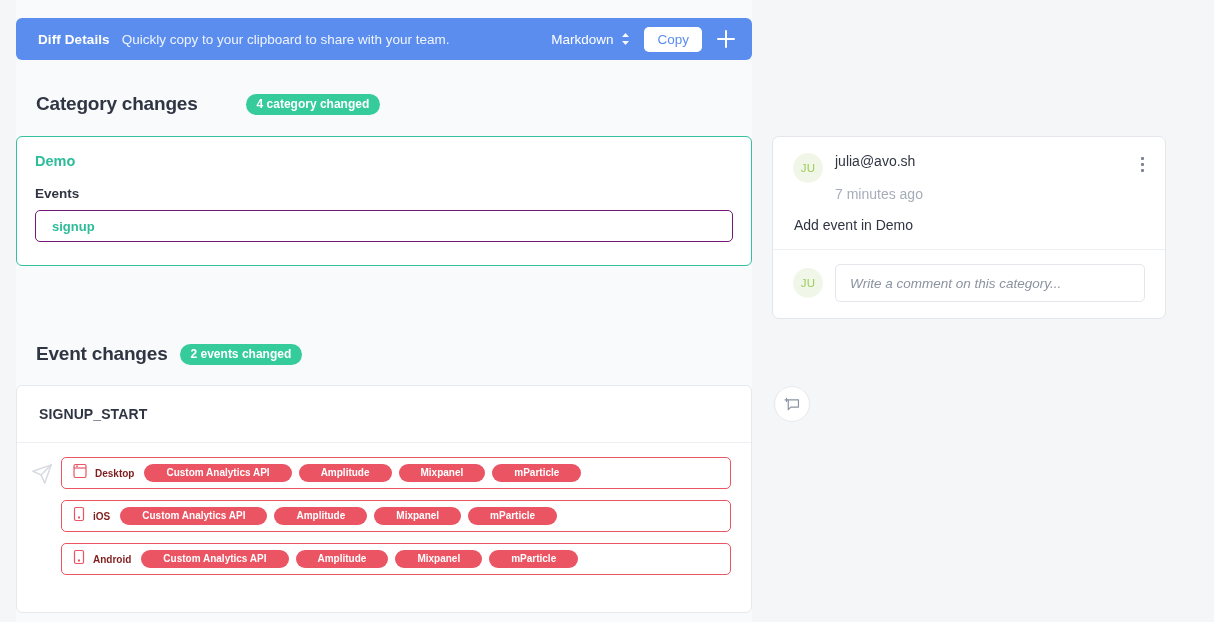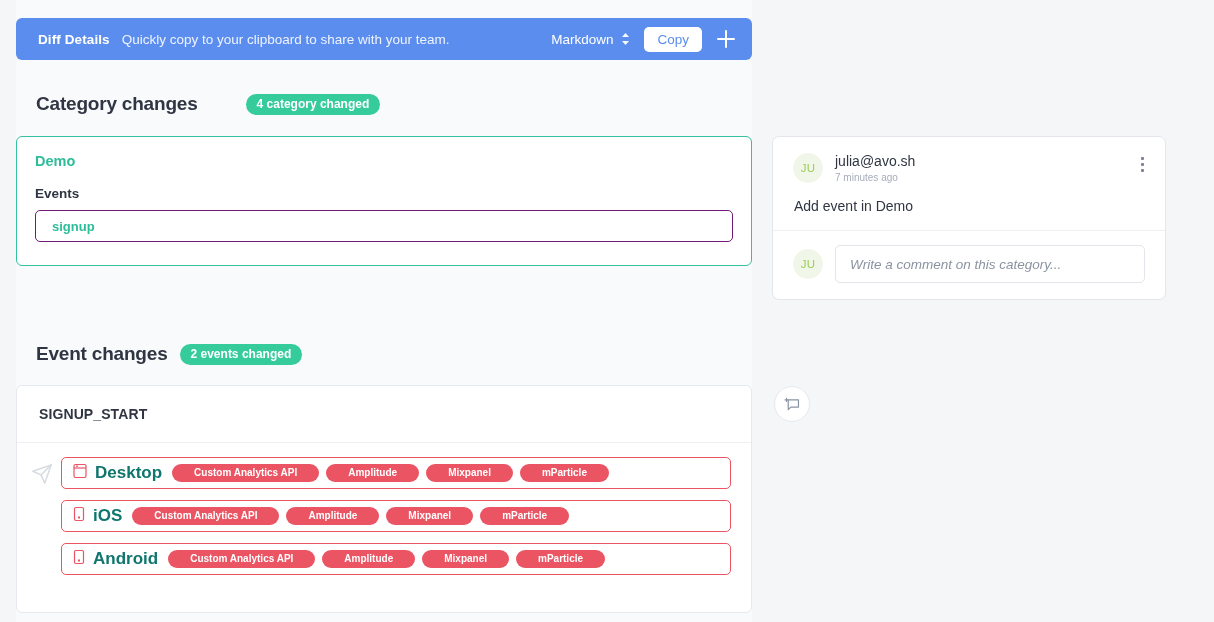--- a/index.html
+++ b/index.html
@@ -212,23 +212,23 @@
     border: 1px solid #ea5463;
     border-radius: 5px;
     display: flex;
     align-items: center;
     padding: 0 10px 0 11px;
     gap: 8px;
     background: #ffffff;
     cursor: pointer;
   }
   .platform-name {
-    font-size: 17px;
-    font-weight: bold;
-    color: #0f766e;
+    font-size: 10px;
+    font-weight: bold;
+    color: #7f1d1d;
     margin-right: 2px;
   }
   .tags { display: flex; align-items: center; gap: 7px; }
   .tag {
     background: #ea5463;
     color: #ffffff;
     font-size: 10px;
     font-weight: bold;
     border-radius: 10px;
     padding: 3px 22px 4px;
@@ -262,23 +262,23 @@
     flex: 0 0 auto;
     letter-spacing: .3px;
   }
   .comment-meta { margin-left: 12px; flex: 1; }
   .comment-author {
     font-size: 14px;
     color: #2f3542;
     line-height: 17px;
   }
   .comment-time {
-    font-size: 10px;
+    font-size: 14px;
     color: #a6adba;
-    margin-top: 2px;
+    margin-top: 16px;
   }
   .kebab {
     width: 18px;
     display: flex;
     flex-direction: column;
     align-items: center;
     gap: 3px;
     padding-top: 4px;
     cursor: pointer;
   }

